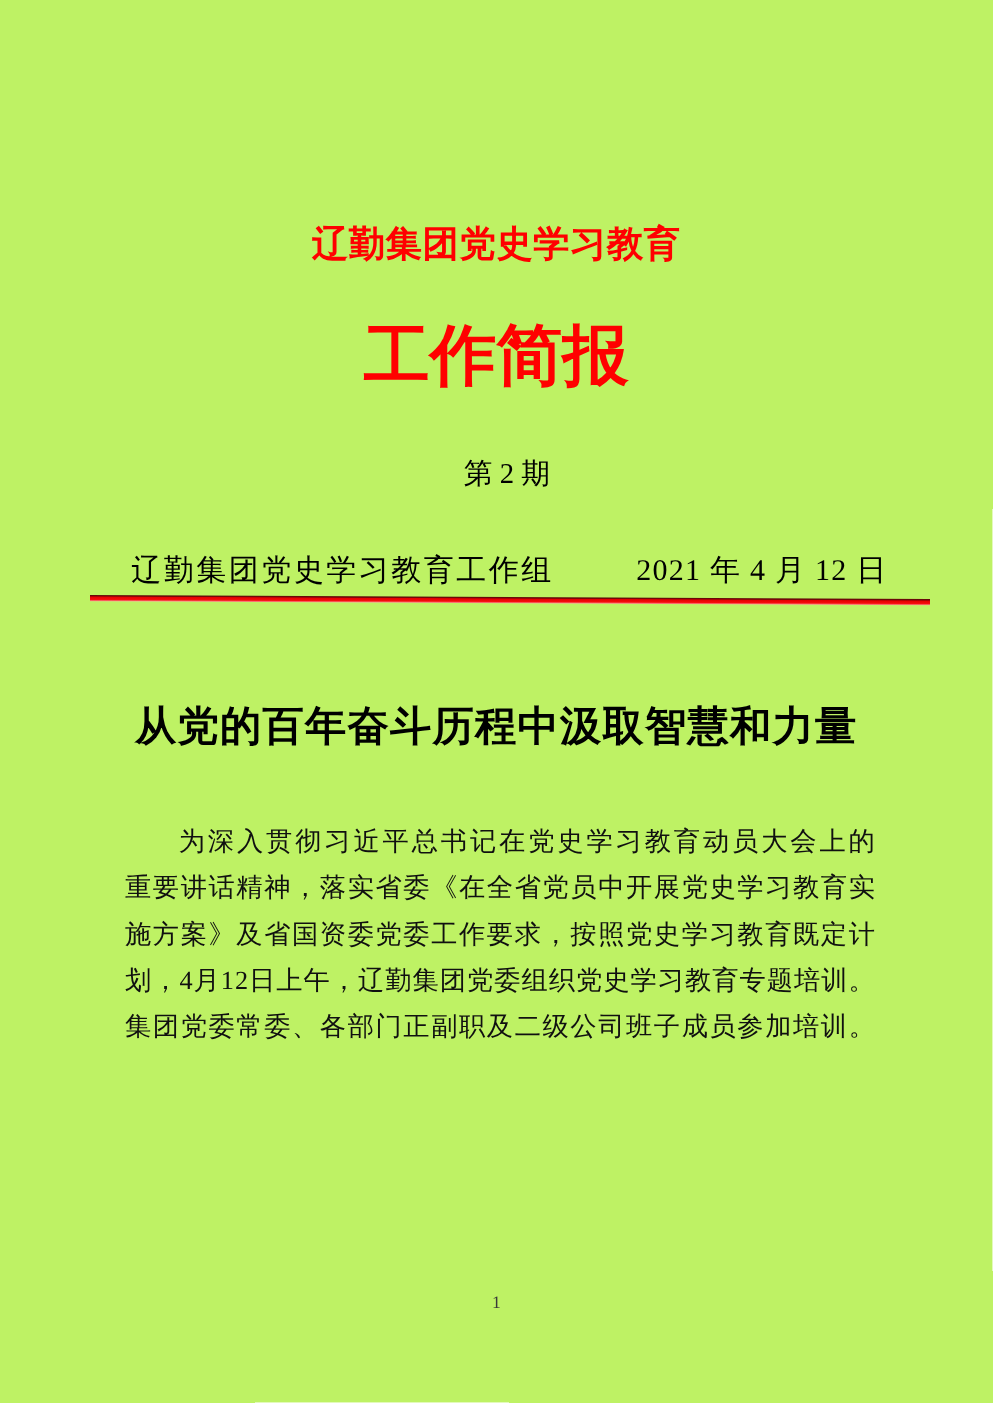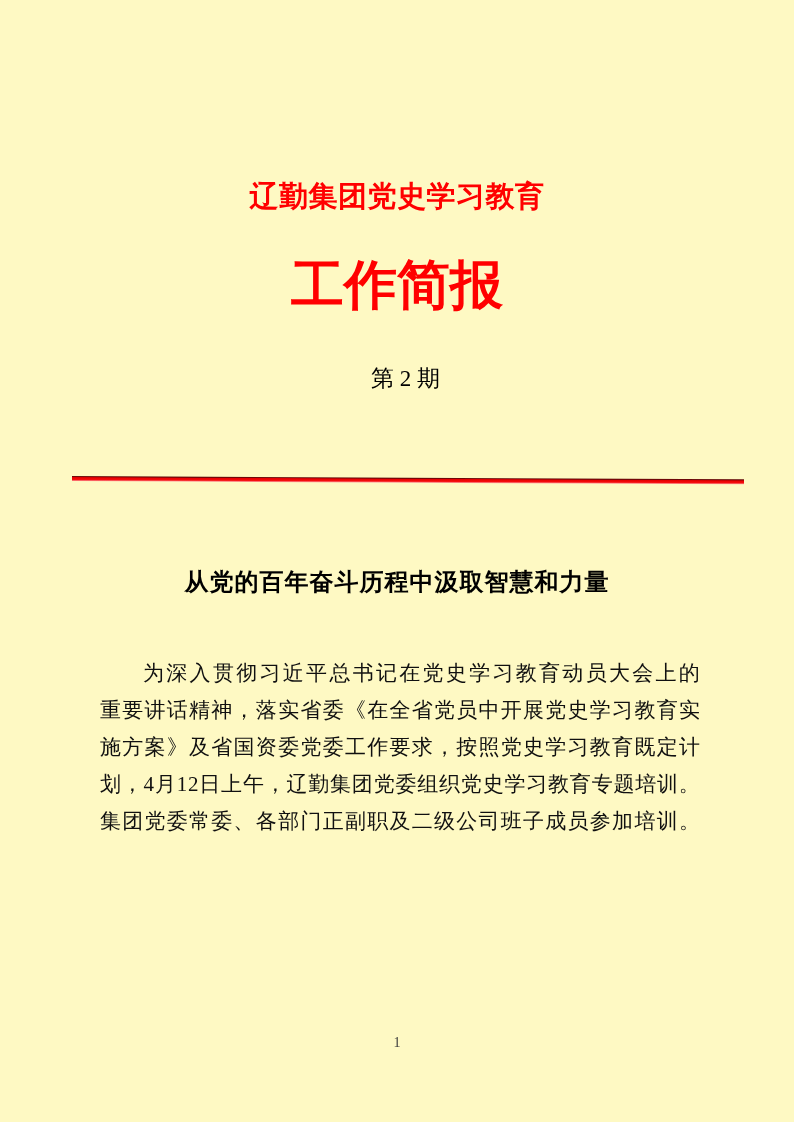--- a/index.html
+++ b/index.html
@@ -5,21 +5,21 @@
   html, body {
     margin: 0;
     padding: 0;
     background: #ffffff;
   }
   .page {
     position: relative;
     width: 794px;
     height: 1122px;
     margin: 0 auto;
-    background: #fef9c3;
+    background: #bef264;
     overflow: hidden;
     font-family: "Liberation Serif", "DejaVu Serif", serif;
     color: #000000;
   }
   .supertitle {
     position: absolute;
     top: 177px;
     left: 0;
     right: 0;
     text-align: center;
@@ -80,21 +80,21 @@
       #5b0b0b 0%, #7a0505 18%,
       #e60000 30%, #f50d0d 72%,
       #fda0a0 100%);
   }
   .headline {
     position: absolute;
     top: 560px;
     left: 0;
     right: 0;
     text-align: center;
-    font-size: 24px;
+    font-size: 33px;
     line-height: 44px;
     font-weight: 700;
     letter-spacing: 1px;
   }
   .body-text {
     position: absolute;
     top: 654px;
     left: 100px;
     width: 600px;
   }
@@ -130,20 +130,24 @@
 <body>
 
 <div class="page">
 
   <div class="supertitle" style="color: rgb(255, 0, 0);">辽勤集团党史学习教育</div>
 
   <div class="main-title" style="color: rgb(255, 0, 0);">工作简报</div>
 
   <div class="issue">第 2 期</div>
 
+  <div class="meta-row">
+    <span class="meta-org">辽勤集团党史学习教育工作组</span>
+    <span class="meta-date">2021 年 4 月 12 日</span>
+  </div>
 
   <div class="red-rule"></div>
 
   <div class="headline">从党的百年奋斗历程中汲取智慧和力量</div>
 
   <div class="body-text">
     <div class="para-line indent">
         <span>为</span>
         <span>深</span>
         <span>入</span>

